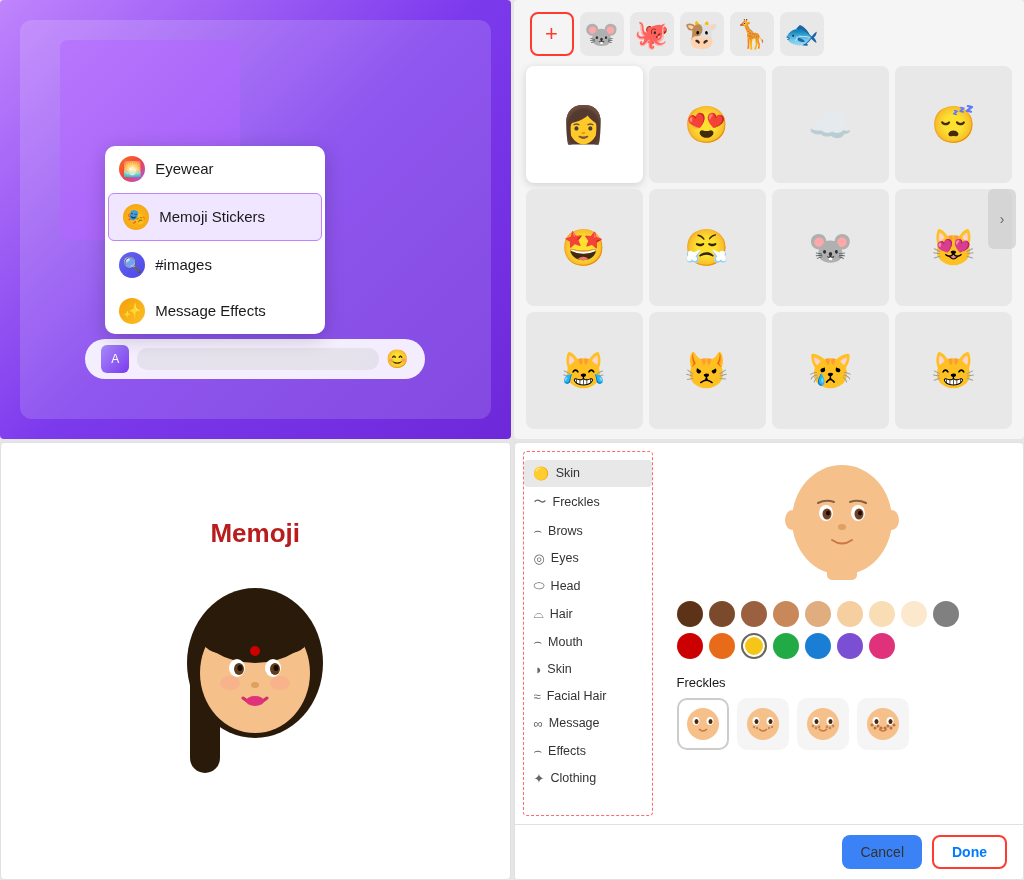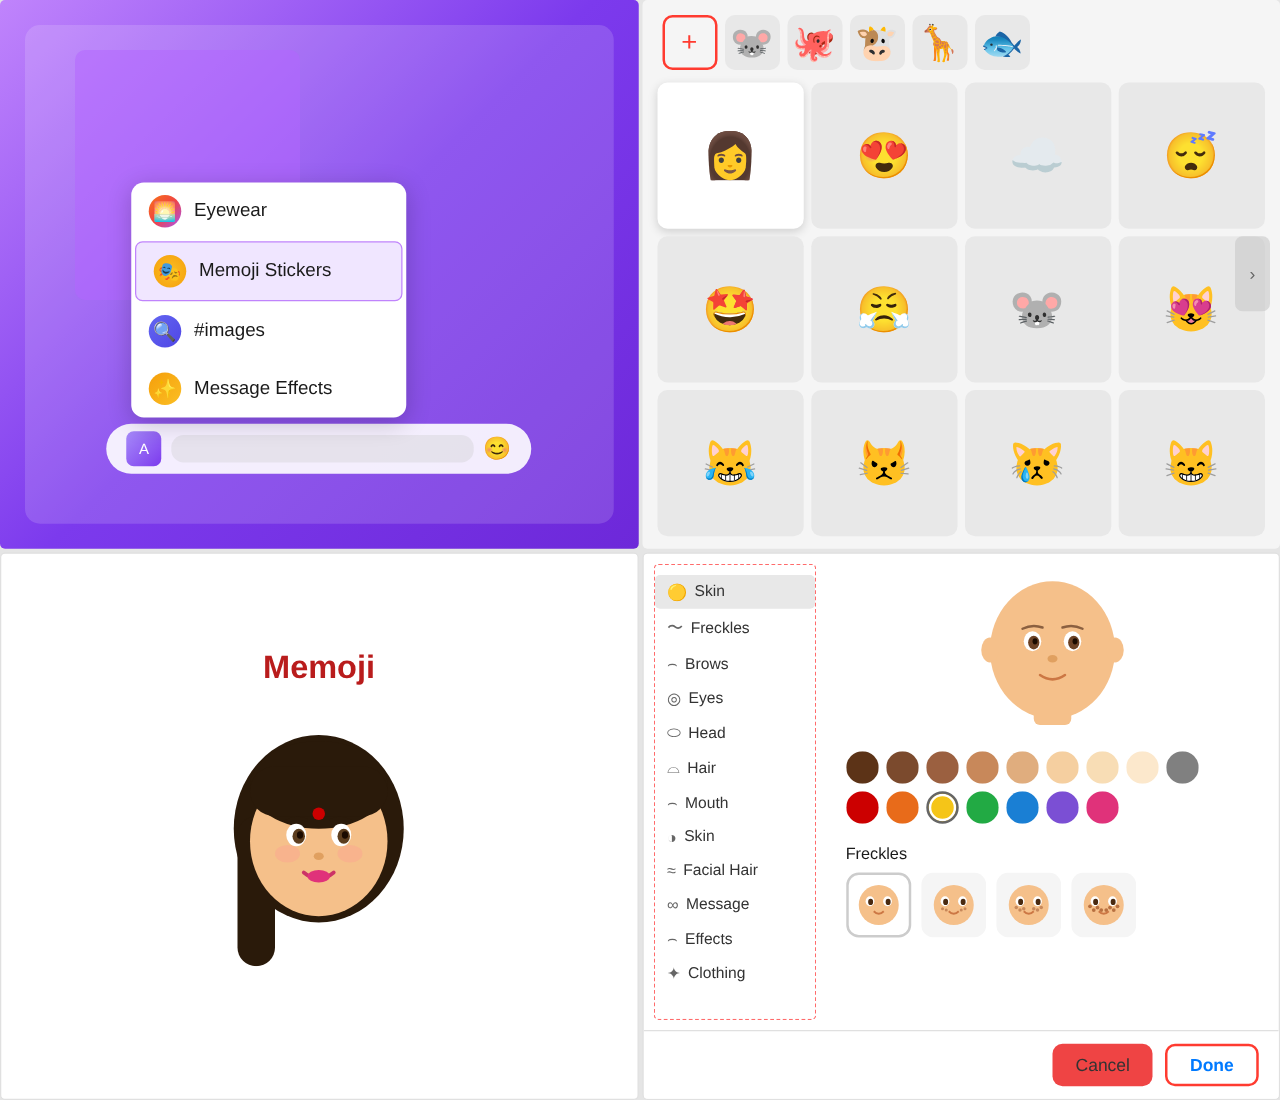--- a/index.html
+++ b/index.html
@@ -308,21 +308,21 @@
     }
     .q4-footer {
       display: flex;
       justify-content: flex-end;
       gap: 10px;
       padding: 10px 16px;
       border-top: 1px solid #e0e0e0;
       background: white;
     }
     .q4-cancel-btn {
-      background: #ef4444;
+      background: #3b82f6;
       color: #333;
       border: none;
       border-radius: 8px;
       padding: 7px 18px;
       font-size: 14px;
       cursor: pointer;
     }
     .q4-done-btn {
       background: white;
       color: #007aff;

